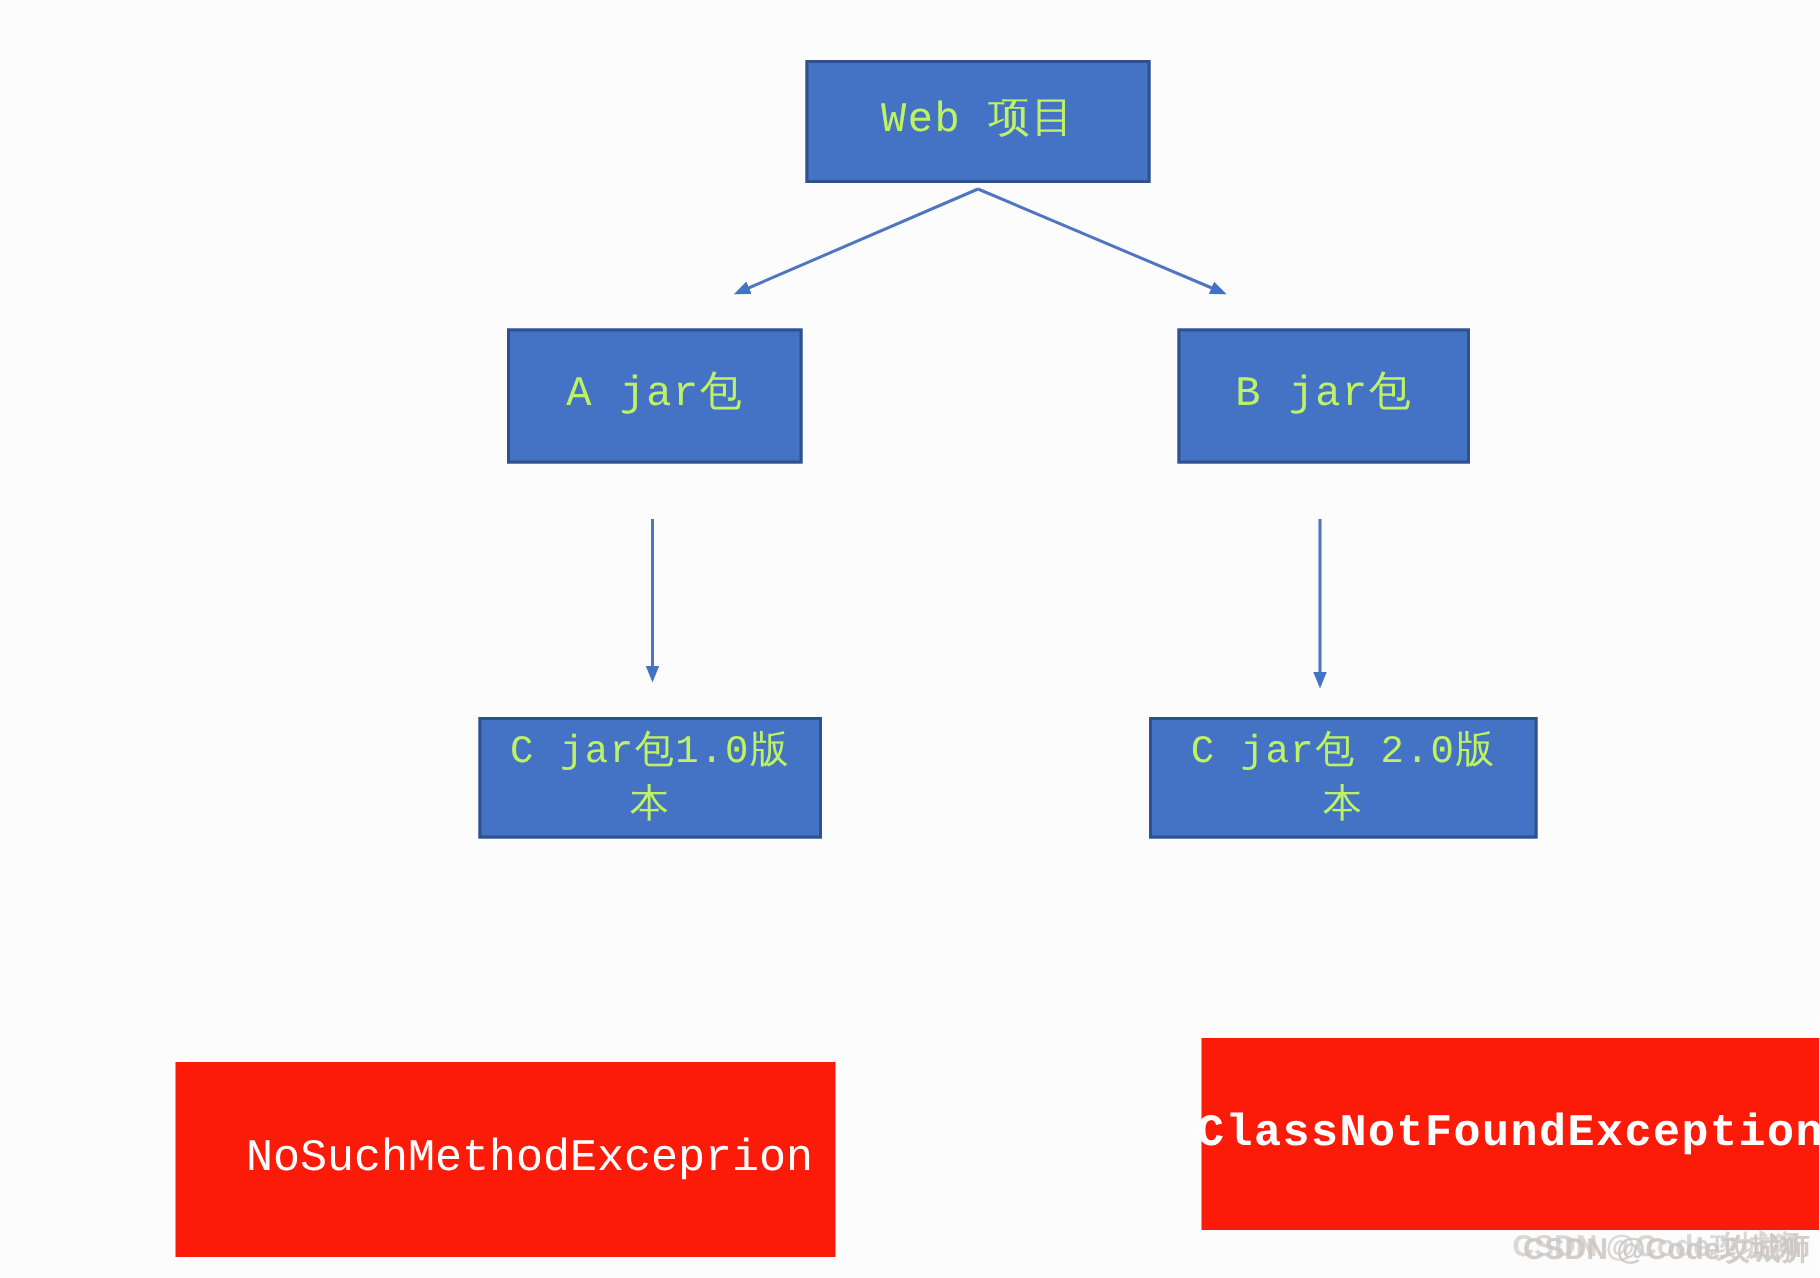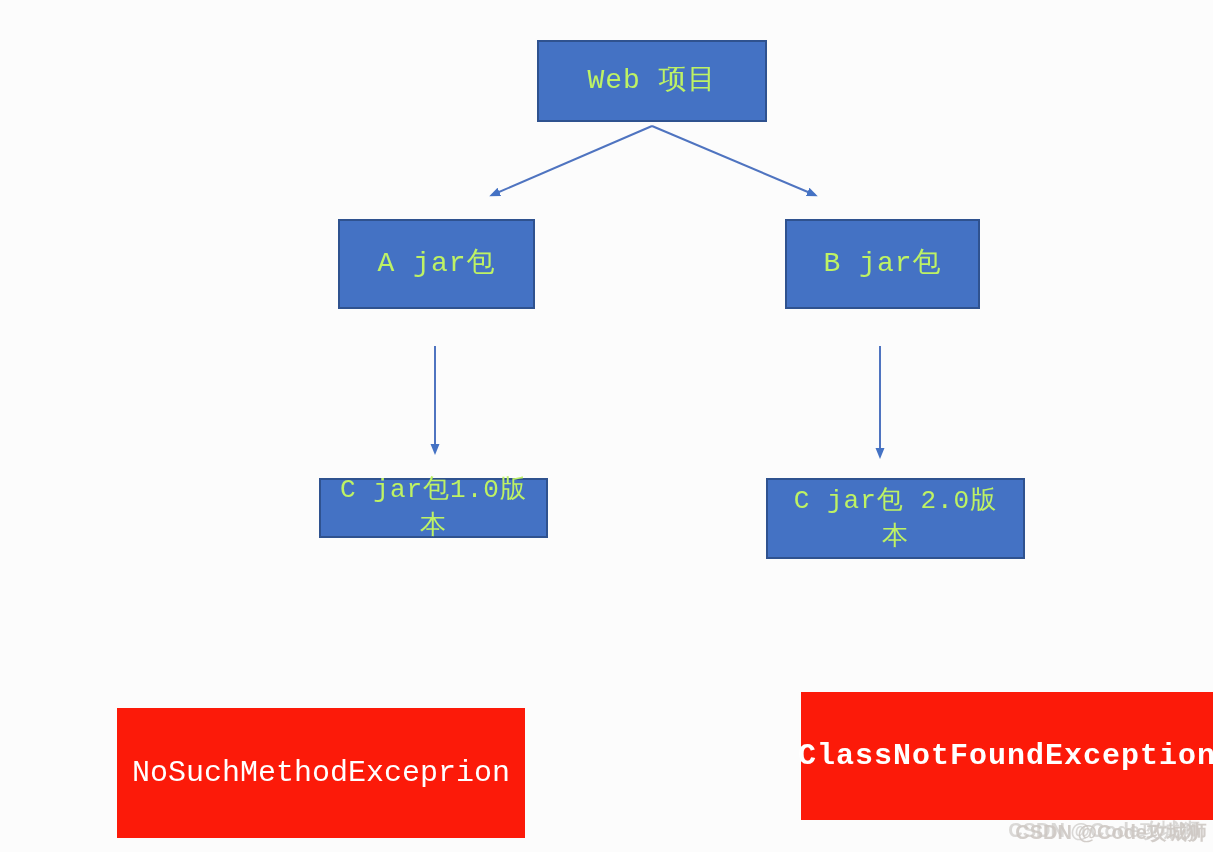--- a/index.html
+++ b/index.html
@@ -34,32 +34,32 @@
     align-items: center;
     justify-content: center;
     text-align: center;
     font-size: 28px;
     letter-spacing: 1px;
     line-height: 38px;
   }
   .node-web   { left: 537px; top: 40px;  width: 230px; height: 82px; }
   .node-jar-a { left: 338px; top: 219px; width: 197px; height: 90px; }
   .node-jar-b { left: 785px; top: 219px; width: 195px; height: 90px; }
-  .node-c1    { left: 319px; top: 478px; width: 229px; height: 60px; font-size: 26px; line-height: 36px; }
+  .node-c1    { left: 319px; top: 478px; width: 229px; height: 81px; font-size: 26px; line-height: 36px; }
   .node-c2    { left: 766px; top: 478px; width: 259px; height: 81px; font-size: 26px; line-height: 36px; text-align: right; }
   .error-box {
     position: absolute;
     background: #fc1a09;
     color: #ffffff;
     display: flex;
     align-items: center;
     justify-content: center;
     text-align: center;
   }
-  .error-left  { left: 117px; top: 708px; width: 408px; height: 130px; font-size: 30px; }
+  .error-left  { left: 117px; top: 708px; width: 408px; height: 130px; font-size: 30px; padding-left: 32px; }
   .error-right { left: 801px; top: 692px; width: 412px; height: 128px; font-size: 30px; font-weight: bold; letter-spacing: 1px; }
   .watermark {
     position: absolute;
     right: 6px;
     bottom: 6px;
     font-size: 20px;
     font-weight: bold;
     color: rgba(205, 200, 195, 0.9);
     text-shadow: -7px -2px 0 rgba(190, 185, 182, 0.55);
     font-family: "Liberation Sans", sans-serif;

